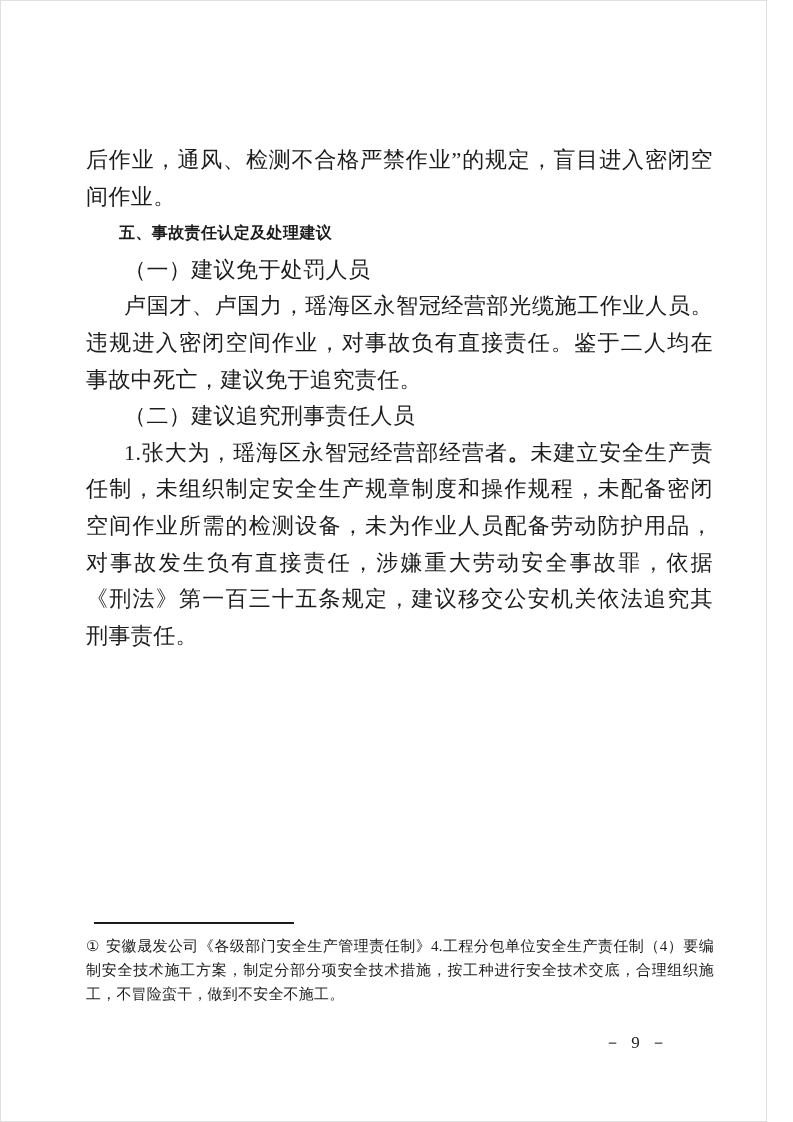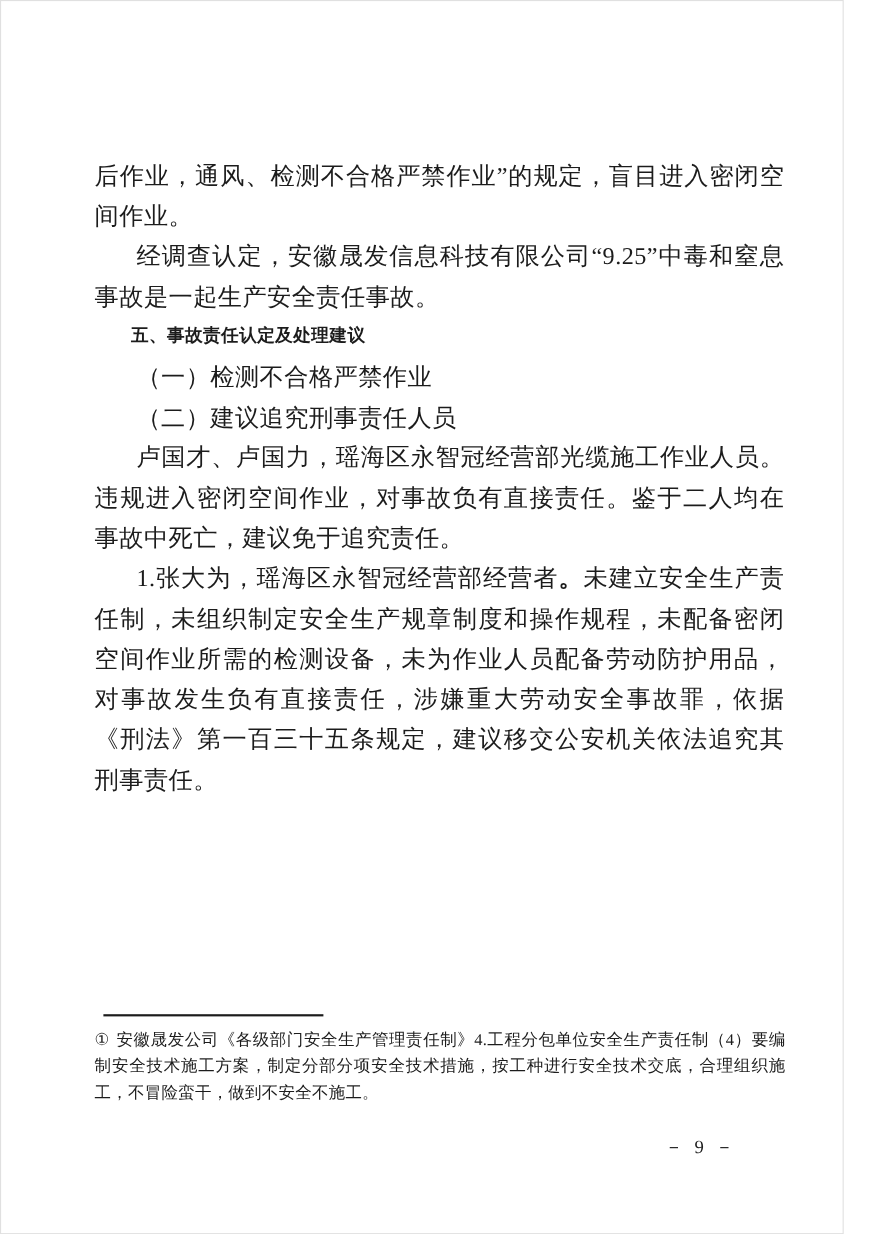--- a/index.html
+++ b/index.html
@@ -78,29 +78,28 @@
 <body>
 
 <div class="page">
 
   <div class="content">
 
     <p class="body">后作业，通风、检测不合格严禁作业”的规定，盲目进入密闭空间作业。</p>
 
 
 
-    <p class="body indent">经调查认定，安徽晟发信息科技有限公司“9.25”中毒和窒息事故是一起生产安全责任事故。</p>
 
     <p class="heading indent-h">五、事故责任认定及处理建议</p>
 
-    <p class="body indent">（一）检测不合格严禁作业</p>
+    <p class="body indent">（一）建议免于处罚人员</p>
+
+    <p class="body indent">卢国才、卢国力，瑶海区永智冠经营部光缆施工作业人员。违规进入密闭空间作业，对事故负有直接责任。鉴于二人均在事故中死亡，建议免于追究责任。</p>
 
     <p class="body indent">（二）建议追究刑事责任人员</p>
-
-    <p class="body indent">卢国才、卢国力，瑶海区永智冠经营部光缆施工作业人员。违规进入密闭空间作业，对事故负有直接责任。鉴于二人均在事故中死亡，建议免于追究责任。</p>
 
     <p class="body indent">
       <span>1.张大为，瑶海区永智冠经营部经营者</span><span class="bold-dot">。</span><span>未建立安全生产责任制，未组织制定安全生产规章制度和操作规程，未配备密闭空间作业所需的检测设备，未为作业人员配备劳动防护用品，对事故发生负有直接责任，涉嫌重大劳动安全事故罪，依据《刑法》第一百三十五条规定，建议移交公安机关依法追究其刑事责任。</span>
     </p>
 
   </div>
 
   <div class="footnote">
     <div class="fn-rule"></div>
     <p class="fn-text">

